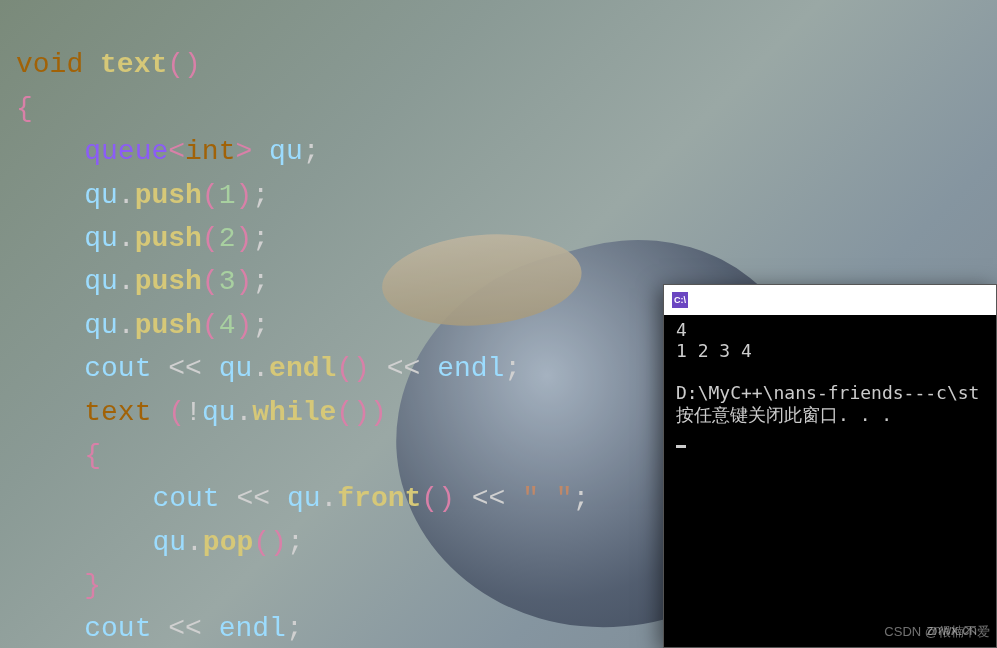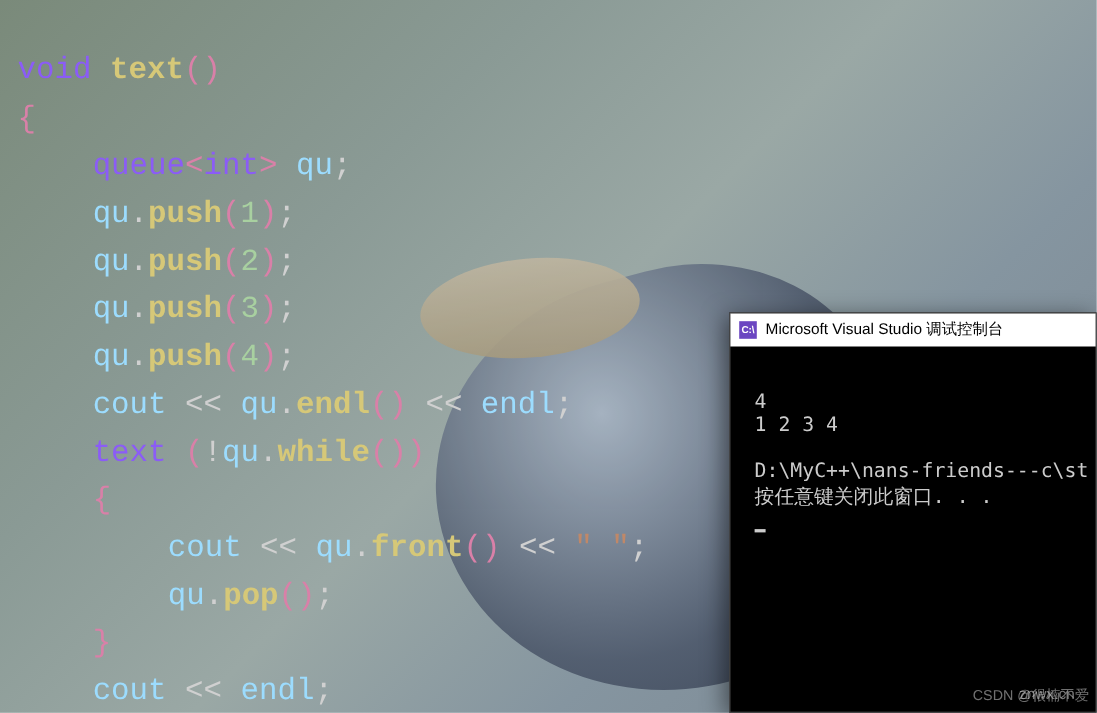--- a/index.html
+++ b/index.html
@@ -22,21 +22,21 @@
     width: 200px; height: 90px;
     background: linear-gradient(#c5b8a0, #a89878);
     border-radius: 50%; transform: rotate(10deg);
     opacity: 0.9;
   }
   .code {
     position: relative; padding: 0 16px;
     font-size: 28px; line-height: 1.55;
     white-space: pre;
   }
-  .kw { color: #8b5cf6; text-align: center; }        
+  .kw { color: #a16207; text-align: center; }        
   .fn { color: #d6c878; font-weight: bold; }        
   .br { color: #d980a8; }        
   .id { color: #9cdcfe; margin-top: 40px; }        
   .op { color: #d0d0d0; }        
   .num { color: #a8d0a0; }       
   .str { color: #c08868; }       
   .type { color: #8b5cf6; }      
   .guide {
     display: inline-block; width: 0;
     border-left: 1px dotted #606870;
@@ -57,26 +57,25 @@
     font-family: 'Segoe UI', sans-serif;
     white-space: nowrap; overflow: hidden;
   }
   .console-icon {
     width: 16px; height: 16px; background: #6b46c1;
     margin-right: 8px; flex-shrink: 0;
     display: flex; align-items: center; justify-content: center;
     color: #fff; font-size: 9px; font-weight: bold;
   }
   .console-body {
-    flex: 1; padding: 4px 22px;
+    flex: 1; padding: 4px 12px;
     color: #ccc; font-size: 18px;
     font-family: 'NSimSun', 'SimSun', Consolas, monospace;
     white-space: pre; overflow: hidden;
     position: relative;
-    margin-top: 36px;
   }
   .cursor {
     display: inline-block; width: 10px; height: 3px;
     background: #ccc; vertical-align: bottom;
   }
   .watermark1 {
     position: absolute; bottom: 10px; right: 20px;
     color: rgba(200,200,200,0.6); font-size: 14px;
     font-family: sans-serif;
     margin-left: 13px;
@@ -106,21 +105,20 @@
 <span class="guide"></span>    <span class="guide"></span>    <span class="id">cout</span><span class="op"> &lt;&lt; </span><span class="id">qu</span><span class="op">.</span><span class="fn">front</span><span class="br">(</span><span class="br">)</span><span class="op"> &lt;&lt; </span><span class="str">" "</span><span class="op">;</span>
 <span class="guide"></span>    <span class="guide"></span>    <span class="id">qu</span><span class="op">.</span><span class="fn">pop</span><span class="br">(</span><span class="br">)</span><span class="op">;</span>
 <span class="guide"></span>    <span class="br">}</span>
 <span class="guide"></span>    <span class="id">cout</span><span class="op"> &lt;&lt; </span><span class="id">endl</span><span class="op">;</span>
 
 </div>
 
 <div class="console">
   <div class="console-titlebar">
     <div class="console-icon">C:\</div>
-    <span>Microsoft Visual Studio 调试控制台</span>
   </div>
   <div class="console-body"><span>4</span>
 <span>1 2 3 4</span>
 <span></span>
 <span>D:\MyC++\nans-friends---c\st</span>
 <span>按任意键关闭此窗口. . .</span>
 <span class="cursor"></span>
     <div class="watermark2">CSDN @很楠不爱</div>
   </div>
 </div>

